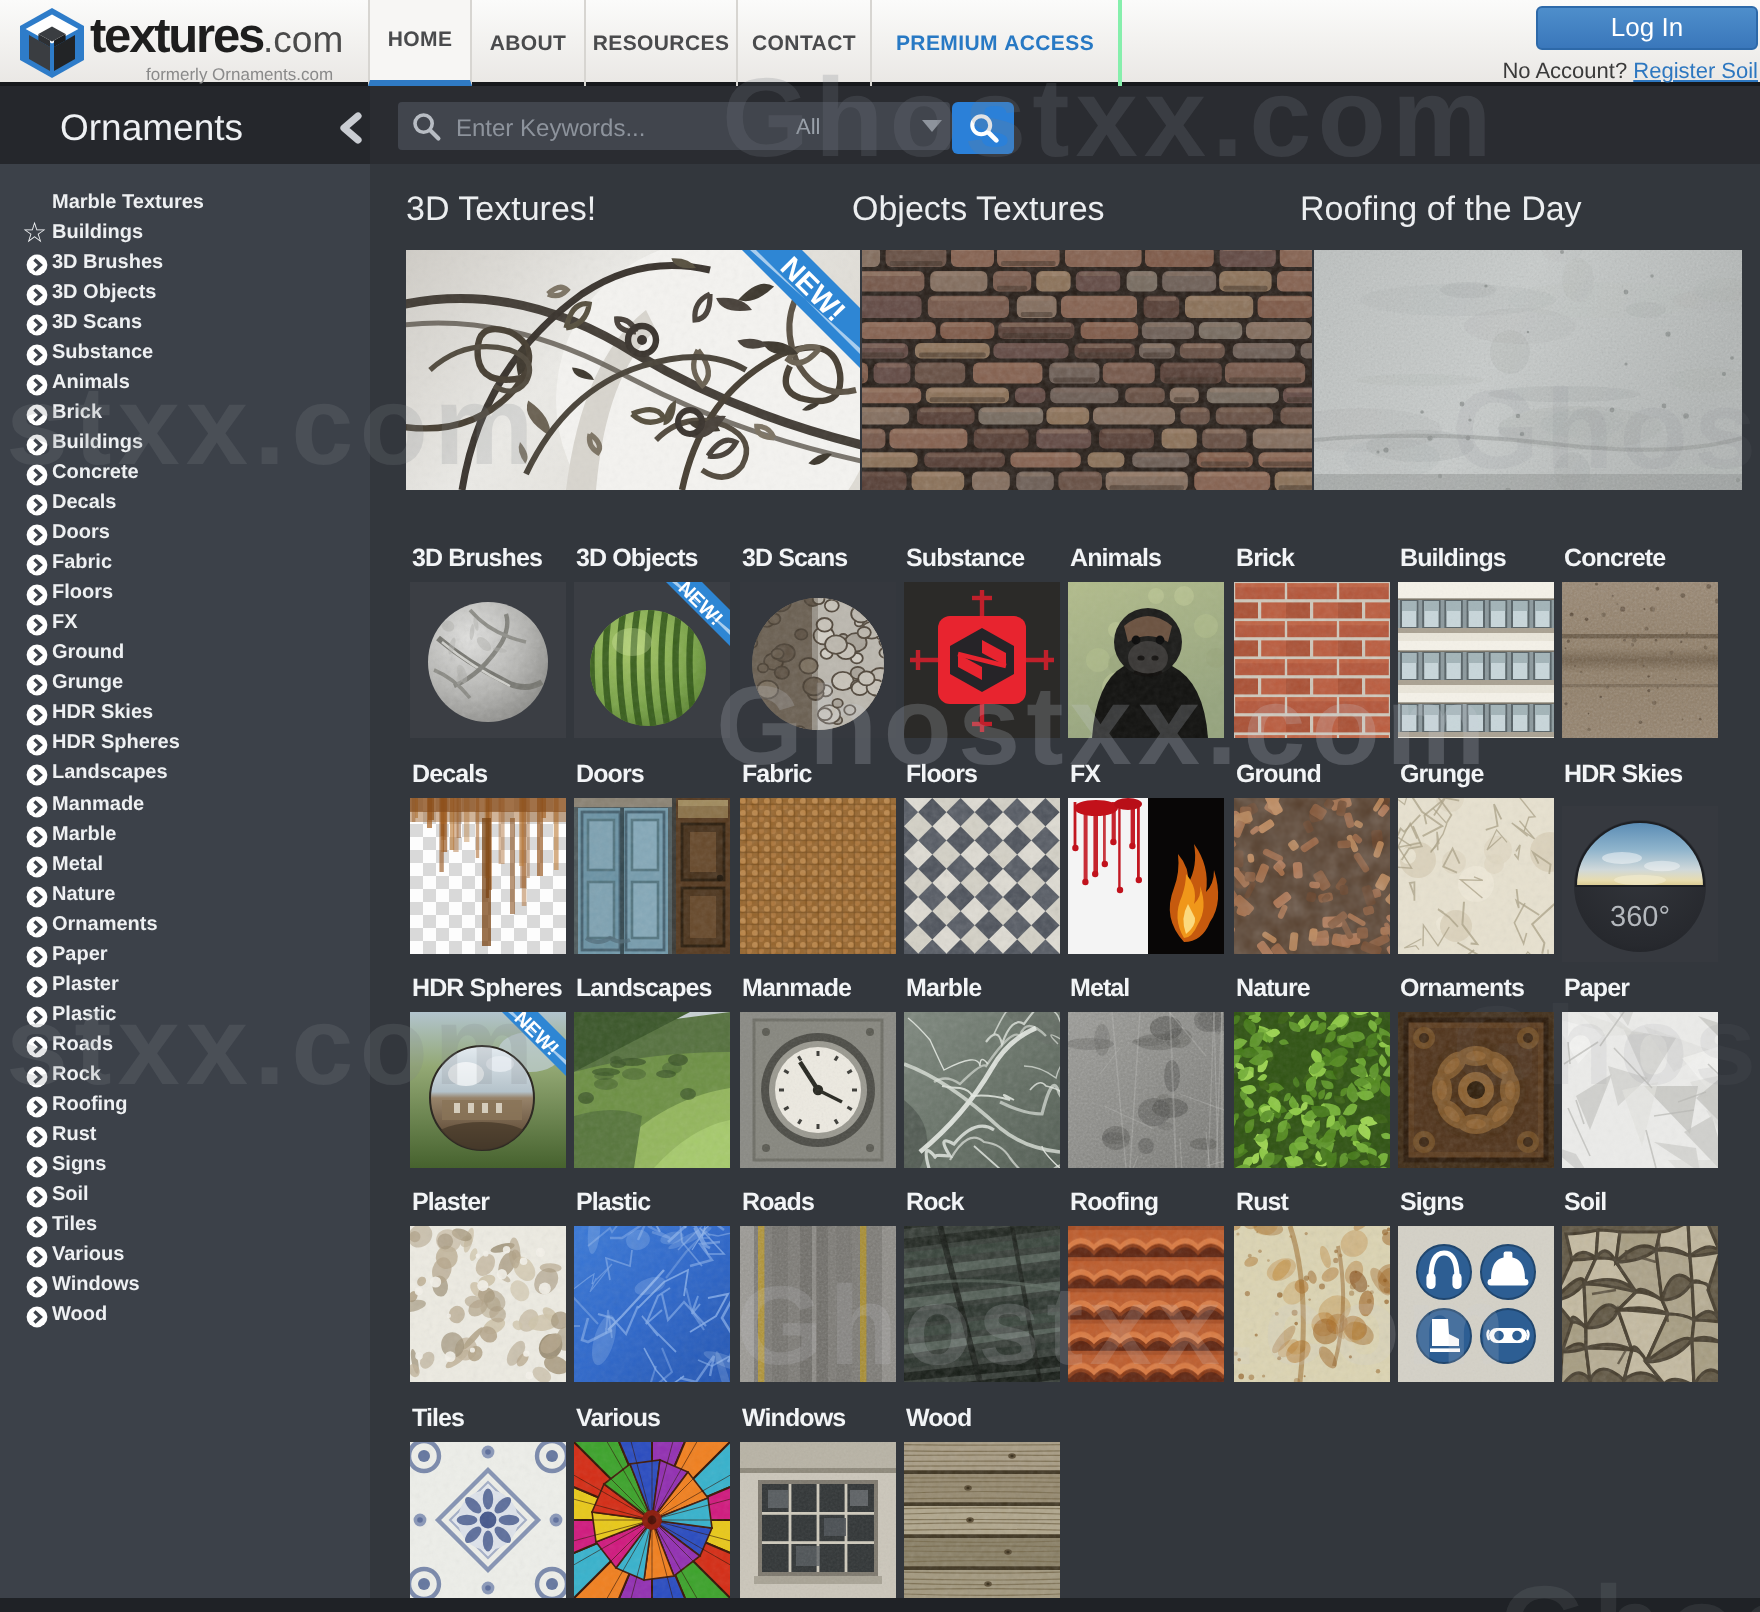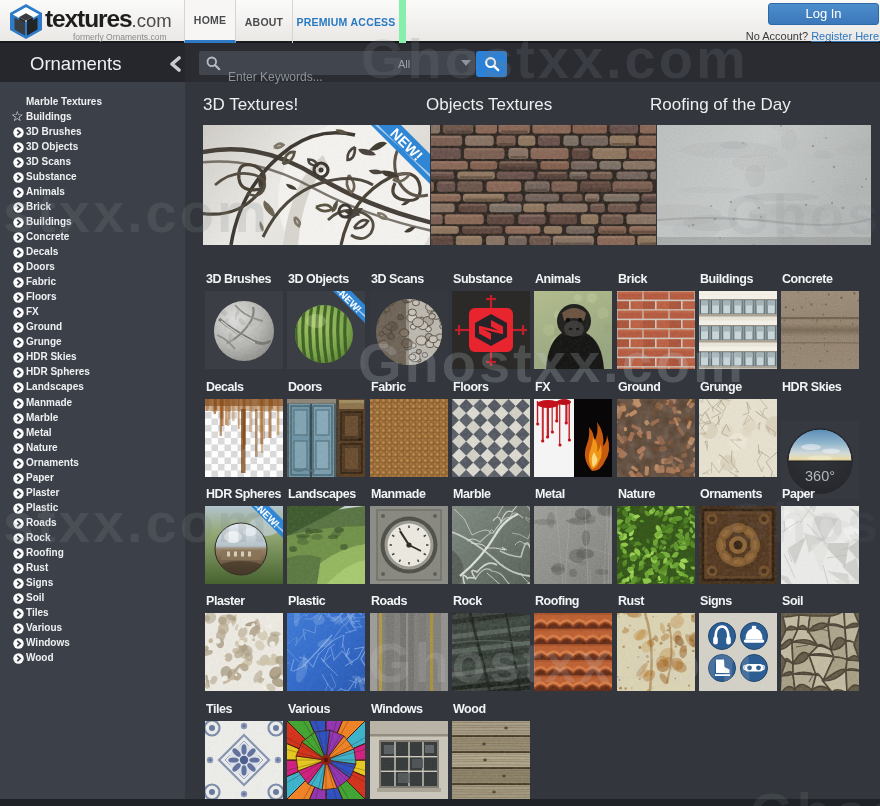--- a/index.html
+++ b/index.html
@@ -21,38 +21,40 @@
  <polygon points="28.5,14.5 18,20.5 18,32.5 28.5,26.5" fill="#222426"></polygon>
  <polygon points="10.2,14 16,17.3 16,20.5 10.2,17.2" fill="#2e3033"></polygon>
  <polygon points="23.8,14 18,17.3 18,20.5 23.8,17.2" fill="#1c1e20"></polygon>
 </svg>
 <div class="abs" style="left:45px;top:5px;font-size:24.5px;font-weight:bold;color:#1e1e1e;letter-spacing:-1.1px;z-index:6">textures<span style="font-size:18.5px;font-weight:normal;color:#4b4b4b;letter-spacing:0">.com</span></div>
 <div class="abs" style="left:73px;top:31.5px;font-size:8.5px;color:#8a8a8a;z-index:6">formerly Ornaments.com</div>
 
 <div class="abs" style="left:184px;top:0;height:43px;z-index:6;display:flex;align-items:stretch;font-size:10.5px;font-weight:bold;color:#4a4b4d;letter-spacing:0.2px">
  <div style="width:52px;background:#f7f6f4;border-left:1px solid #d7d5d1;border-right:1px solid #d7d5d1;border-bottom:3px solid #2f7ac4;display:flex;align-items:center;justify-content:center">HOME</div>
  <div style="width:56px;display:flex;align-items:center;justify-content:center">ABOUT</div>
- <div style="width:114px;border-left:1px solid #d7d5d1;border-right:7px solid #86efac;display:flex;align-items:center;justify-content:center;color:#2879c4">PREMIUM&nbsp;ACCESS</div>
+ <div style="width:76px;border-left:1px solid #d7d5d1;display:flex;align-items:center;justify-content:center">RESOURCES</div>
+ <div style="width:67px;border-left:1px solid #d7d5d1;display:flex;align-items:center;justify-content:center">CONTACT</div>
+ <div style="width:126px;border-left:1px solid #d7d5d1;border-right:2px solid #86efac;display:flex;align-items:center;justify-content:center;color:#2879c4">PREMIUM&nbsp;ACCESS</div>
 </div>
 <div class="abs" style="left:768px;top:3px;width:111px;height:22px;background:linear-gradient(#4e8ecb,#3a77bb);border:1px solid #2d69a9;border-radius:3px;color:#fff;font-size:13px;text-align:center;line-height:20px;z-index:6">Log In</div>
-<div class="abs" style="right:1px;top:30px;font-size:11px;color:#3a3a3a;z-index:6">No Account? <span style="color:#2d77c0;text-decoration:underline">Register Here</span></div>
+<div class="abs" style="right:1px;top:30px;font-size:11px;color:#3a3a3a;z-index:6">No Account? <span style="color:#2d77c0;text-decoration:underline">Register Soil</span></div>
 
 <div class="abs" style="left:0;top:43px;width:185px;height:39px;background:#25272c;z-index:4"></div>
 <div class="abs" style="left:185px;top:43px;width:695px;height:39px;background:#2a2c31;z-index:4"></div>
 <div class="abs" style="left:30px;top:53px;font-size:18.5px;color:#eef0f3;z-index:6">Ornaments</div>
 <svg class="abs" style="left:168px;top:56px;z-index:6" width="14" height="16" viewBox="0 0 14 16">
     <path d="M11 2 L4 8 L11 14" fill="none" stroke="#c9ccd2" stroke-width="3.6" stroke-linecap="round" stroke-linejoin="round"></path>
   </svg>
 
 <div class="abs" style="left:199px;top:51px;width:276px;height:24px;background:#41454d;border-radius:2px;z-index:6"></div>
 <svg class="abs" style="left:206px;top:56px;z-index:7" width="15" height="15" viewBox="0 0 15 15">
     <circle cx="5.8" cy="5.8" r="4.3" fill="none" stroke="#b8bdc4" stroke-width="1.8"></circle>
     <line x1="9.2" y1="9.2" x2="13.2" y2="13.2" stroke="#b8bdc4" stroke-width="2.1" stroke-linecap="round"></line>
   </svg>
-<div class="abs" style="left:228px;top:70px;font-size:12px;color:#8d939c;z-index:7">Enter Keywords...</div>
+<div class="abs" style="left:228px;top:57px;font-size:12px;color:#8d939c;z-index:7">Enter Keywords...</div>
 <div class="abs" style="left:398px;top:58px;font-size:11px;color:#9aa1aa;z-index:7">All</div>
 <div class="abs" style="left:461px;top:60px;z-index:7;width:0;height:0;border-left:5px solid transparent;border-right:5px solid transparent;border-top:6px solid #8d939c"></div>
 <div class="abs" style="left:476px;top:51px;width:31px;height:26px;background:#2b80d8;border-radius:3px;z-index:6"></div>
 <svg class="abs" style="left:484px;top:56px;z-index:7" width="16" height="16" viewBox="0 0 15 15">
     <circle cx="6.2" cy="6.2" r="4.2" fill="none" stroke="#fff" stroke-width="1.9"></circle>
     <line x1="9.5" y1="9.5" x2="13.3" y2="13.3" stroke="#fff" stroke-width="2.2" stroke-linecap="round"></line>
   </svg>
 <div class="abs" style="left:0;top:82px;width:185px;height:717px;background:#3c4149;z-index:3"></div>
 <div class="abs" style="left:0;top:94.5px;width:185px;height:15px;z-index:6">
     <span style="position:absolute;left:26px;top:1px;font-size:10px;font-weight:bold;color:#eef0f2">Marble Textures</span>
@@ -1295,21 +1297,21 @@
       <path d="M16.4 26.8 L20.4 22.6 L19.5 16.9 L19.9 26.1" fill="none" stroke="#aaa086" stroke-width="0.8" opacity="0.75"></path>
       <path d="M17.6 5.2 L24.4 12.8 L22.5 18.1 L16.3 27.3" fill="none" stroke="#aaa086" stroke-width="0.7" opacity="0.75"></path>
       <path d="M8.1 48.6 L5.9 42.5 L8.2 42.1 L8.2 51.4" fill="none" stroke="#aaa086" stroke-width="0.9" opacity="0.75"></path>
       <path d="M9.5 20.3 L6.1 12.7 L2.6 19.2 L-0.7 25.9" fill="none" stroke="#aaa086" stroke-width="0.7" opacity="0.75"></path>
       <path d="M54.5 22.2 L49.3 15.9 L44.5 26.0 L51.7 19.5" fill="none" stroke="#aaa086" stroke-width="0.6" opacity="0.75"></path>
       <path d="M72.1 77.9 L73.2 72.5 L67.1 63.1 L79.1 52.2" fill="none" stroke="#aaa086" stroke-width="1.0" opacity="0.75"></path>
       <path d="M59.0 26.7 L61.0 23.5 L60.0 30.4 L58.2 28.0" fill="none" stroke="#aaa086" stroke-width="0.8" opacity="0.75"></path>
       <rect width="78" height="78" filter="url(#gr2)" opacity="0.1"></rect>
     </svg></div>
 <div class="gtitle" style="left:782px;top:380px;z-index:6">HDR Skies</div>
-<div class="thumb" style="left:781px;top:421px;z-index:5"><svg width="78" height="78" viewBox="0 0 78 78">
+<div class="thumb" style="left:781px;top:403px;z-index:5"><svg width="78" height="78" viewBox="0 0 78 78">
       <rect width="78" height="78" fill="#36393f"></rect>
       <defs>
         <linearGradient id="u15_sk_g" x1="0" y1="0" x2="0" y2="1">
           <stop offset="0" stop-color="#5588b2"></stop>
           <stop offset="0.45" stop-color="#8fb4cc"></stop>
           <stop offset="0.75" stop-color="#cfd8da"></stop>
           <stop offset="0.92" stop-color="#e8dcae"></stop>
           <stop offset="1" stop-color="#d8c88e"></stop>
         </linearGradient>
         <radialGradient id="u15_bl_g" cx="0.5" cy="0.35" r="0.75">

